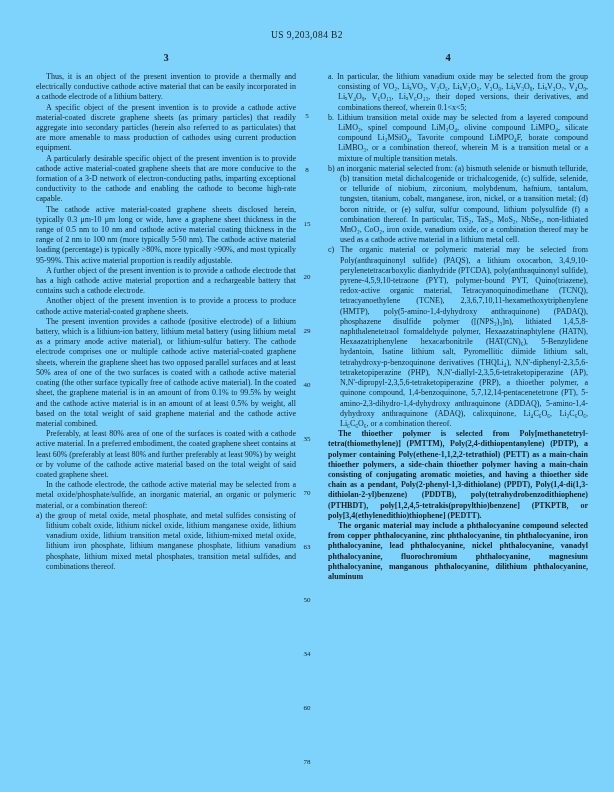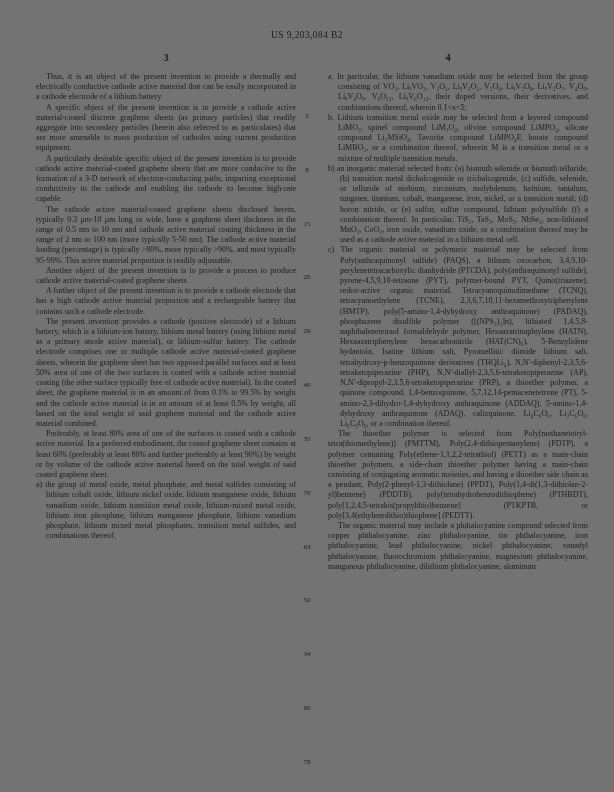--- a/index.html
+++ b/index.html
@@ -4,21 +4,21 @@
 <style>
   html, body {
     margin: 0;
     padding: 0;
     background: #ffffff;
   }
   .page {
     position: relative;
     width: 614px;
     height: 792px;
-    background: #737373;
+    background: #7dd3fc;
     overflow: hidden;
     font-family: "Liberation Serif", "DejaVu Serif", serif;
     color: #1c1c1c;
   }
   .header {
     position: absolute;
     top: 30px;
     left: 0;
     width: 614px;
     text-align: center;
@@ -49,21 +49,21 @@
   .para { text-indent: 10px; }
   .heading {
     text-align: center;
     text-indent: 0;
     margin: 9px 0 9px 0 !important;
     letter-spacing: 0.2px;
   }
   .hang1 { margin-left: 8px;  padding-left: 10px; text-indent: -10px; }
   .hang2 { margin-left: 14px; padding-left: 10px; text-indent: -10px; }
   .hang3 { padding-left: 12px; text-indent: -12px; }
-  .subpara { margin-left: 12px; text-indent: 10px; }
+  .subpara { margin-left: 12px; text-indent: 10px; font-weight: bold; }
   .gutter {
     position: absolute;
     left: 297px;
     top: 112px;
     height: 654px;
     width: 20px;
     display: flex;
     flex-direction: column;
     justify-content: space-between;
     align-items: center;
@@ -97,24 +97,25 @@
     <span>34</span>
     <span>60</span>
     <span>78</span>
   </div>
 
   <div class="col left">
     <p class="para">Thus, it is an object of the present invention to provide a thermally and electrically conductive cathode active material that can be easily incorporated in a cathode electrode of a lithium battery.</p>
     <p class="para">A specific object of the present invention is to provide a cathode active material-coated discrete graphene sheets (as primary particles) that readily aggregate into secondary particles (herein also referred to as particulates) that are more amenable to mass production of cathodes using current production equipment.</p>
     <p class="para">A particularly desirable specific object of the present invention is to provide cathode active material-coated graphene sheets that are more conducive to the formation of a 3-D network of electron-conducting paths, imparting exceptional conductivity to the cathode and enabling the cathode to become high-rate capable.</p>
     <p class="para">The cathode active material-coated graphene sheets disclosed herein, typically 0.3 μm-10 μm long or wide, have a graphene sheet thickness in the range of 0.5 nm to 10 nm and cathode active material coating thickness in the range of 2 nm to 100 nm (more typically 5-50 nm). The cathode active material loading (percentage) is typically &gt;80%, more typically &gt;90%, and most typically 95-99%. This active material proportion is readily adjustable.</p>
+    <p class="para">A further object of the present invention is to provide a cathode electrode that has a high cathode active material proportion and a rechargeable battery that contains such a cathode electrode.</p>
     <p class="para">Another object of the present invention is to provide a process to produce cathode active material-coated graphene sheets.</p>
-    <p class="para">A further object of the present invention is to provide a cathode electrode that has a high cathode active material proportion and a rechargeable battery that contains such a cathode electrode.</p>
     <p class="para">The present invention provides a cathode (positive electrode) of a lithium battery, which is a lithium-ion battery, lithium metal battery (using lithium metal as a primary anode active material), or lithium-sulfur battery. The cathode electrode comprises one or multiple cathode active material-coated graphene sheets, wherein the graphene sheet has two opposed parallel surfaces and at least 50% area of one of the two surfaces is coated with a cathode active material coating (the other surface typically free of cathode active material). In the coated sheet, the graphene material is in an amount of from 0.1% to 99.5% by weight and the cathode active material is in an amount of at least 0.5% by weight, all based on the total weight of said graphene material and the cathode active material combined.</p>
     <p class="para">Preferably, at least 80% area of one of the surfaces is coated with a cathode active material. In a preferred embodiment, the coated graphene sheet contains at least 60% (preferably at least 80% and further preferably at least 90%) by weight or by volume of the cathode active material based on the total weight of said coated graphene sheet.</p>
+    <p class="para">In the cathode electrode, the cathode active material may be selected from a metal oxide/phosphate/sulfide, an inorganic material, an organic or polymeric material, or a combination thereof:</p>
     <p class="hang1">a) the group of metal oxide, metal phosphate, and metal sulfides consisting of lithium cobalt oxide, lithium nickel oxide, lithium manganese oxide, lithium vanadium oxide, lithium transition metal oxide, lithium-mixed metal oxide, lithium iron phosphate, lithium manganese phosphate, lithium vanadium phosphate, lithium mixed metal phosphates, transition metal sulfides, and combinations thereof.</p>
   </div>
 
   <div class="col right">
     <p class="hang2">a. In particular, the lithium vanadium oxide may be selected from the group consisting of VO₂, LiₓVO₂, V₂O₅, LiₓV₂O₅, V₃O₈, LiₓV₃O₈, LiₓV₃O₇, V₄O₉, LiₓV₄O₉, V₆O₁₃, LiₓV₆O₁₃, their doped versions, their derivatives, and combinations thereof, wherein 0.1&lt;x&lt;5;</p>
     <p class="hang2">b. Lithium transition metal oxide may be selected from a layered compound LiMO₂, spinel compound LiM₂O₄, olivine compound LiMPO₄, silicate compound Li₂MSiO₄, Tavorite compound LiMPO₄F, borate compound LiMBO₃, or a combination thereof, wherein M is a transition metal or a mixture of multiple transition metals.</p>
     <p class="hang3">b) an inorganic material selected from: (a) bismuth selenide or bismuth telluride, (b) transition metal dichalcogenide or trichalcogenide, (c) sulfide, selenide, or telluride of niobium, zirconium, molybdenum, hafnium, tantalum, tungsten, titanium, cobalt, manganese, iron, nickel, or a transition metal; (d) boron nitride, or (e) sulfur, sulfur compound, lithium polysulfide (f) a combination thereof. In particular, TiS₂, TaS₂, MoS₂, NbSe₃, non-lithiated MnO₂, CoO₂, iron oxide, vanadium oxide, or a combination thereof may be used as a cathode active material in a lithium metal cell.</p>
     <p class="hang3">c) The organic material or polymeric material may be selected from Poly(anthraquinonyl sulfide) (PAQS), a lithium oxocarbon, 3,4,9,10-perylenetetracarboxylic dianhydride (PTCDA), poly(anthraquinonyl sulfide), pyrene-4,5,9,10-tetraone (PYT), polymer-bound PYT, Quino(triazene), redox-active organic material, Tetracyanoquinodimethane (TCNQ), tetracyanoethylene (TCNE), 2,3,6,7,10,11-hexamethoxytriphenylene (HMTP), poly(5-amino-1,4-dyhydroxy anthraquinone) (PADAQ), phosphazene disulfide polymer ([(NPS₂)₃]n), lithiated 1,4,5,8-naphthalenetetraol formaldehyde polymer, Hexaazatrinaphtylene (HATN), Hexaazatriphenylene hexacarbonitrile (HAT(CN)₆), 5-Benzylidene hydantoin, Isatine lithium salt, Pyromellitic diimide lithium salt, tetrahydroxy-p-benzoquinone derivatives (THQLi₄), N,N'-diphenyl-2,3,5,6-tetraketopiperazine (PHP), N,N'-diallyl-2,3,5,6-tetraketopiperazine (AP), N,N'-dipropyl-2,3,5,6-tetraketopiperazine (PRP), a thioether polymer, a quinone compound, 1,4-benzoquinone, 5,7,12,14-pentacenetetrone (PT), 5-amino-2,3-dihydro-1,4-dyhydroxy anthraquinone (ADDAQ), 5-amino-1,4-dyhydroxy anthraquinone (ADAQ), calixquinone, Li₄C₆O₆, Li₂C₆O₆, Li₆C₆O₆, or a combination thereof.</p>
     <p class="subpara">The thioether polymer is selected from Poly[methanetetryl-tetra(thiomethylene)] (PMTTM), Poly(2,4-dithiopentanylene) (PDTP), a polymer containing Poly(ethene-1,1,2,2-tetrathiol) (PETT) as a main-chain thioether polymers, a side-chain thioether polymer having a main-chain consisting of conjugating aromatic moieties, and having a thioether side chain as a pendant, Poly(2-phenyl-1,3-dithiolane) (PPDT), Poly(1,4-di(1,3-dithiolan-2-yl)benzene) (PDDTB), poly(tetrahydrobenzodithiophene) (PTHBDT), poly[1,2,4,5-tetrakis(propylthio)benzene] (PTKPTB, or poly[3,4(ethylenedithio)thiophene] (PEDTT).</p>
     <p class="subpara">The organic material may include a phthalocyanine compound selected from copper phthalocyanine, zinc phthalocyanine, tin phthalocyanine, iron phthalocyanine, lead phthalocyanine, nickel phthalocyanine, vanadyl phthalocyanine, fluorochromium phthalocyanine, magnesium phthalocyanine, manganous phthalocyanine, dilithium phthalocyanine, aluminum</p>

